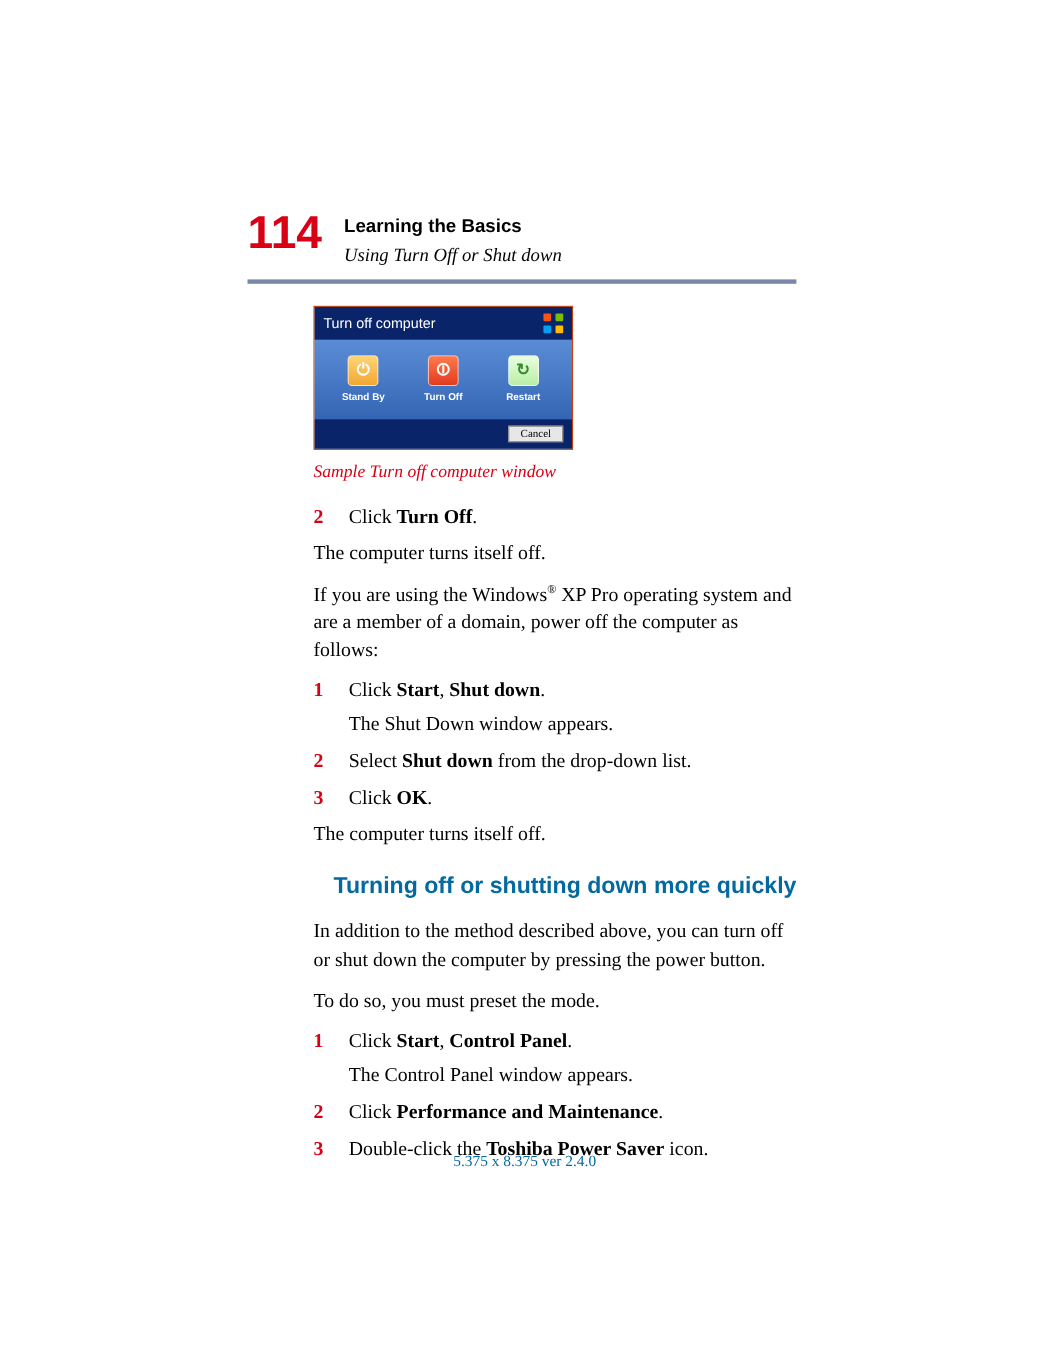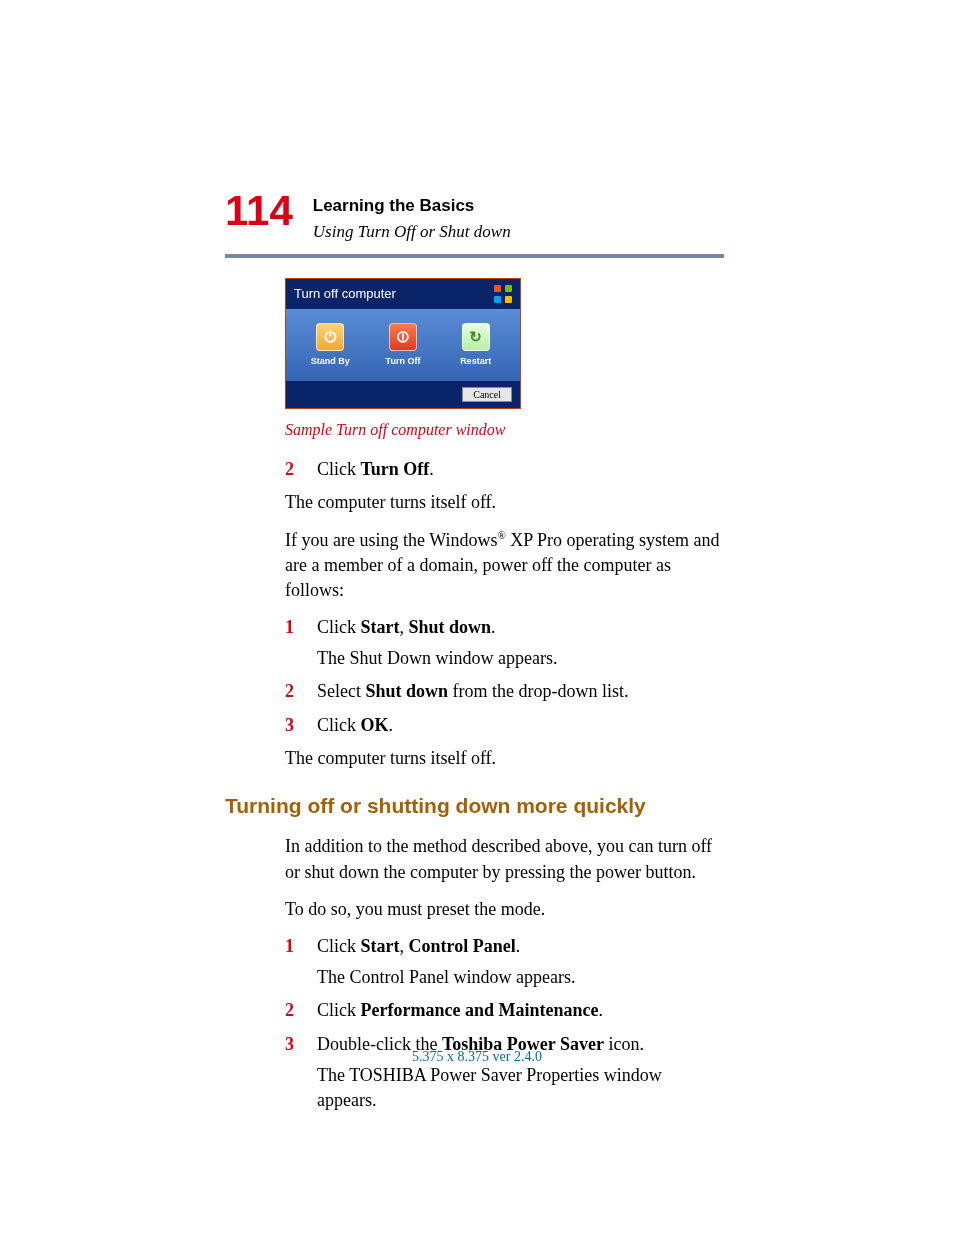--- a/index.html
+++ b/index.html
@@ -161,22 +161,23 @@
   }
   .bold { font-weight: 700; }
   .sup {
     font-size: 11px;
     vertical-align: super;
   }
   .h2 {
     font-family: Arial, Helvetica, sans-serif;
     font-weight: 700;
     font-size: 21px;
-    color: #a16207;
+    color: #0369a1;
     margin: 20px 0 14px -60px;
+    text-align: right;
   }
   .footer {
     position: absolute;
     bottom: 95px;
     left: 0;
     right: 0;
     text-align: center;
     font-size: 14px;
     color: #0369a1;
   }
@@ -286,21 +287,20 @@
       <div class="ol-num">2</div>
       <div class="ol-body">
         <span>Click </span><span class="bold">Performance and Maintenance</span><span>.</span>
       </div>
     </div>
 
     <div class="ol-item">
       <div class="ol-num">3</div>
       <div class="ol-body">
         <span>Double-click the </span><span class="bold">Toshiba Power Saver</span><span> icon.</span>
-        <div class="sub-para">The TOSHIBA Power Saver Properties window appears.</div>
       </div>
     </div>
 
   </div>
 
   <div class="footer">5.375 x 8.375 ver 2.4.0</div>
 
 </div>
 
 </body></html>

